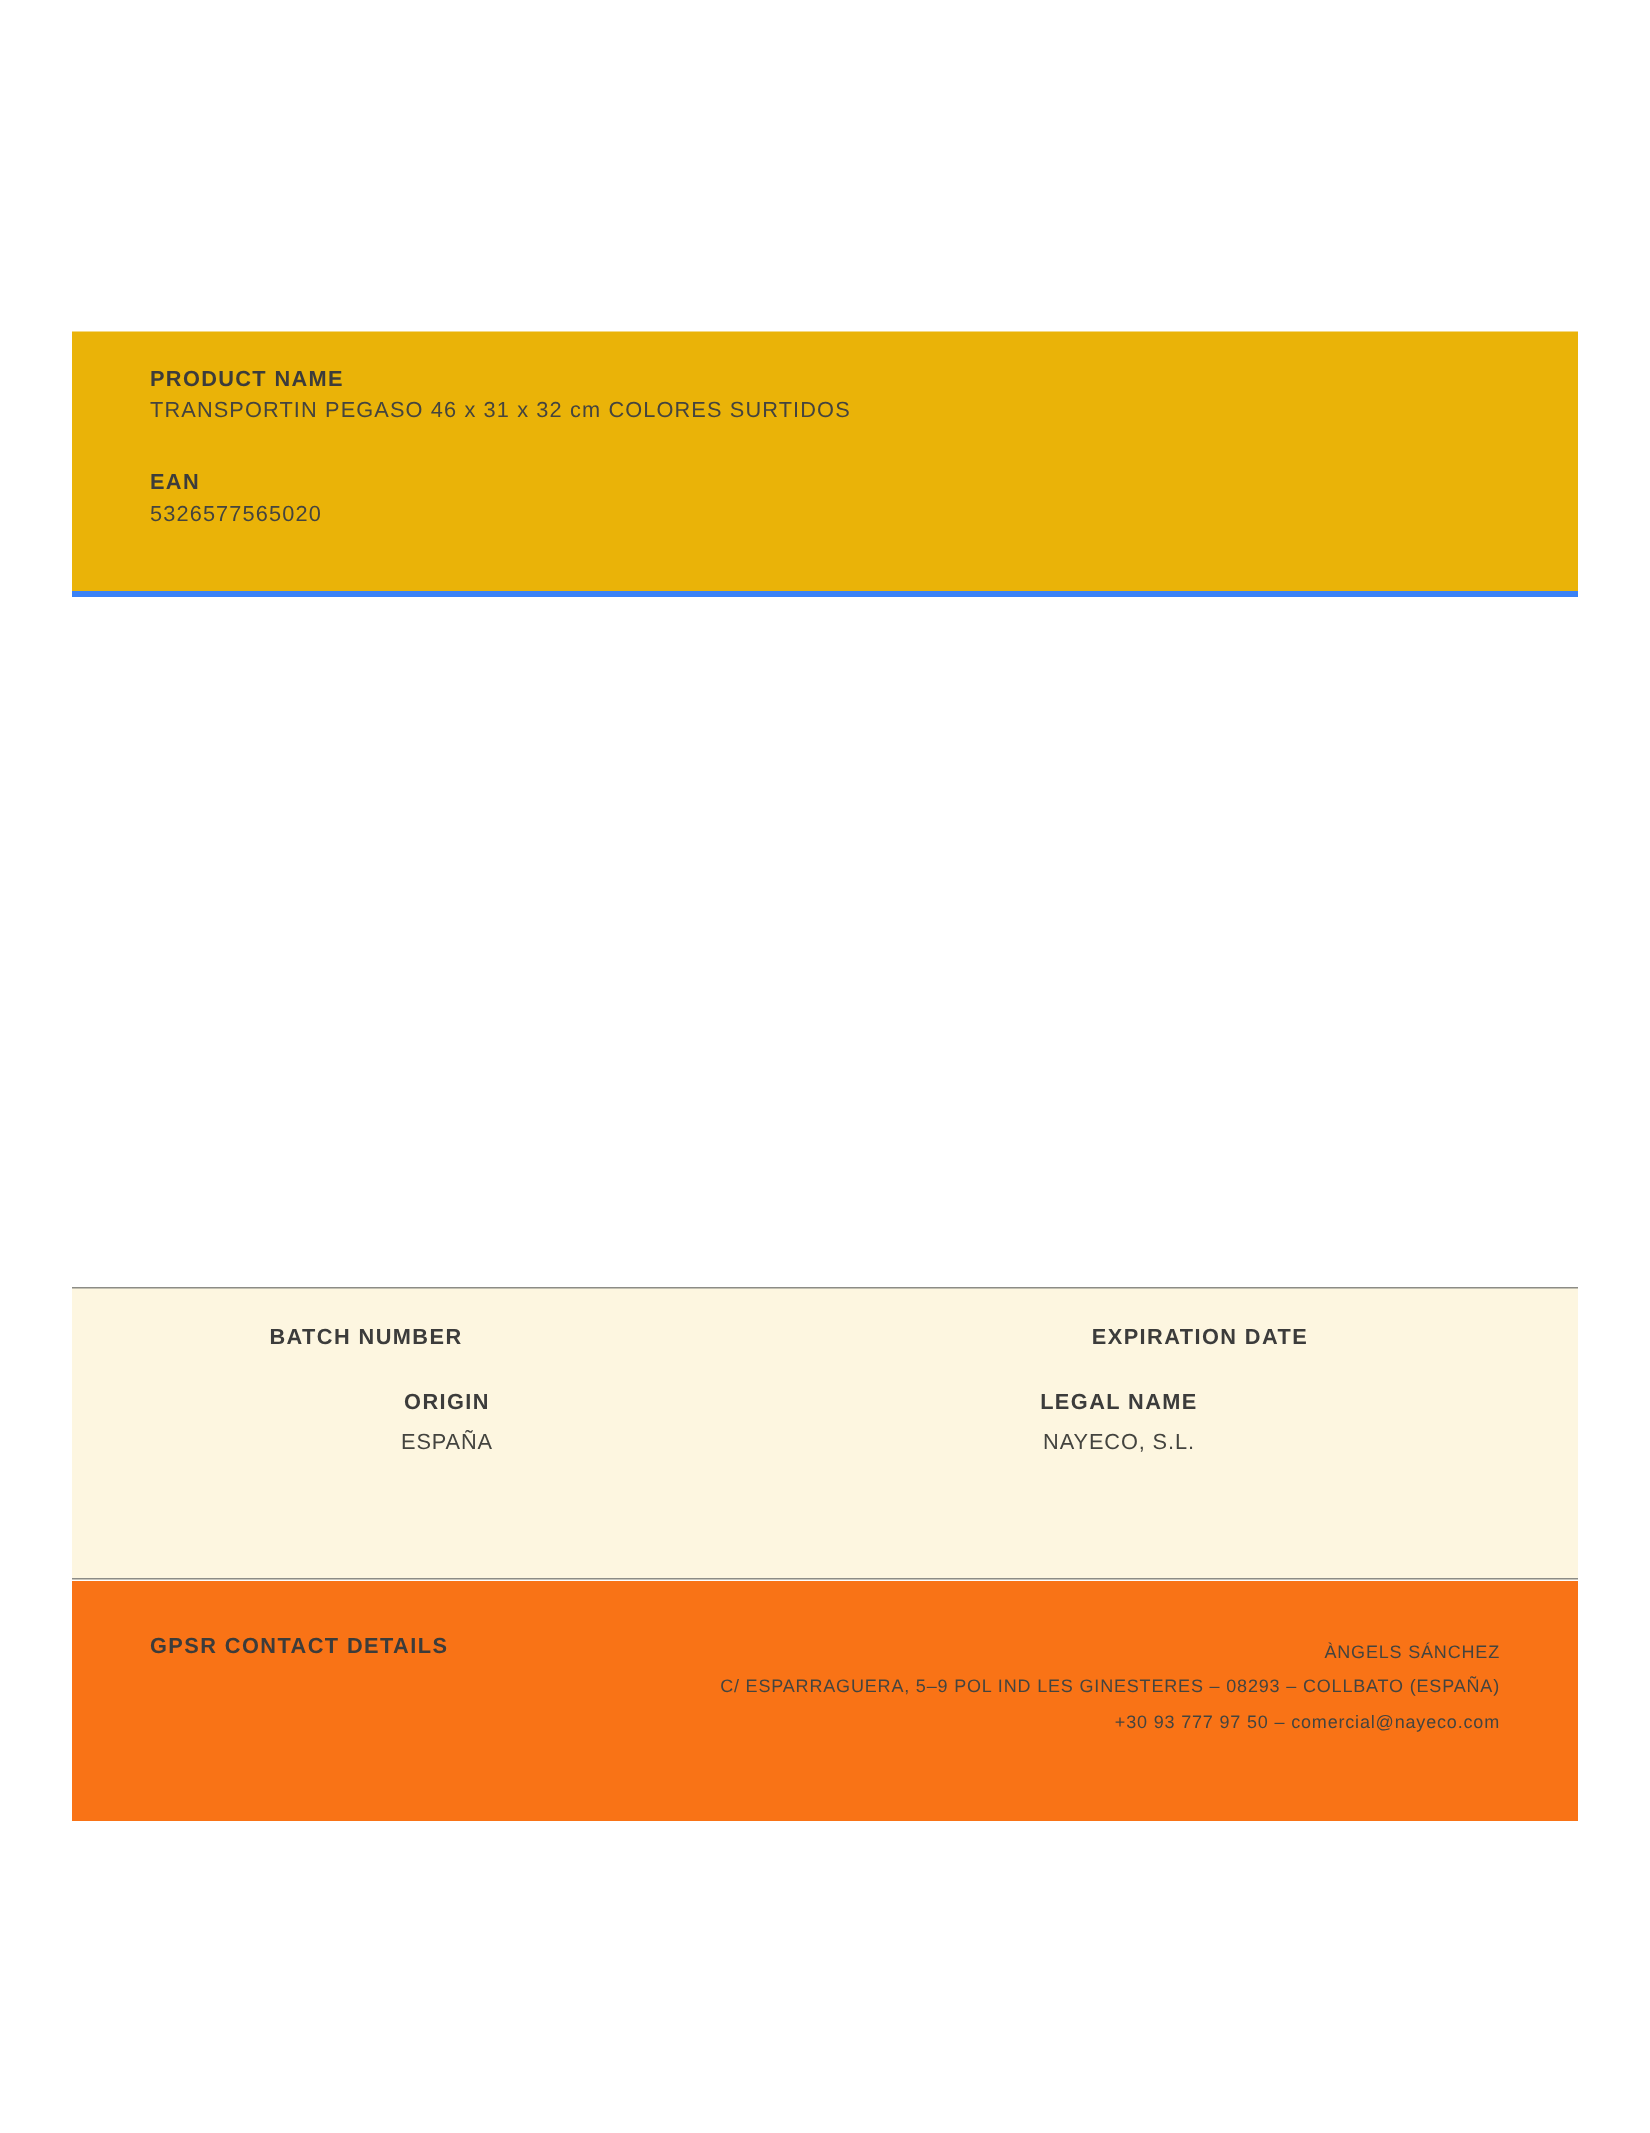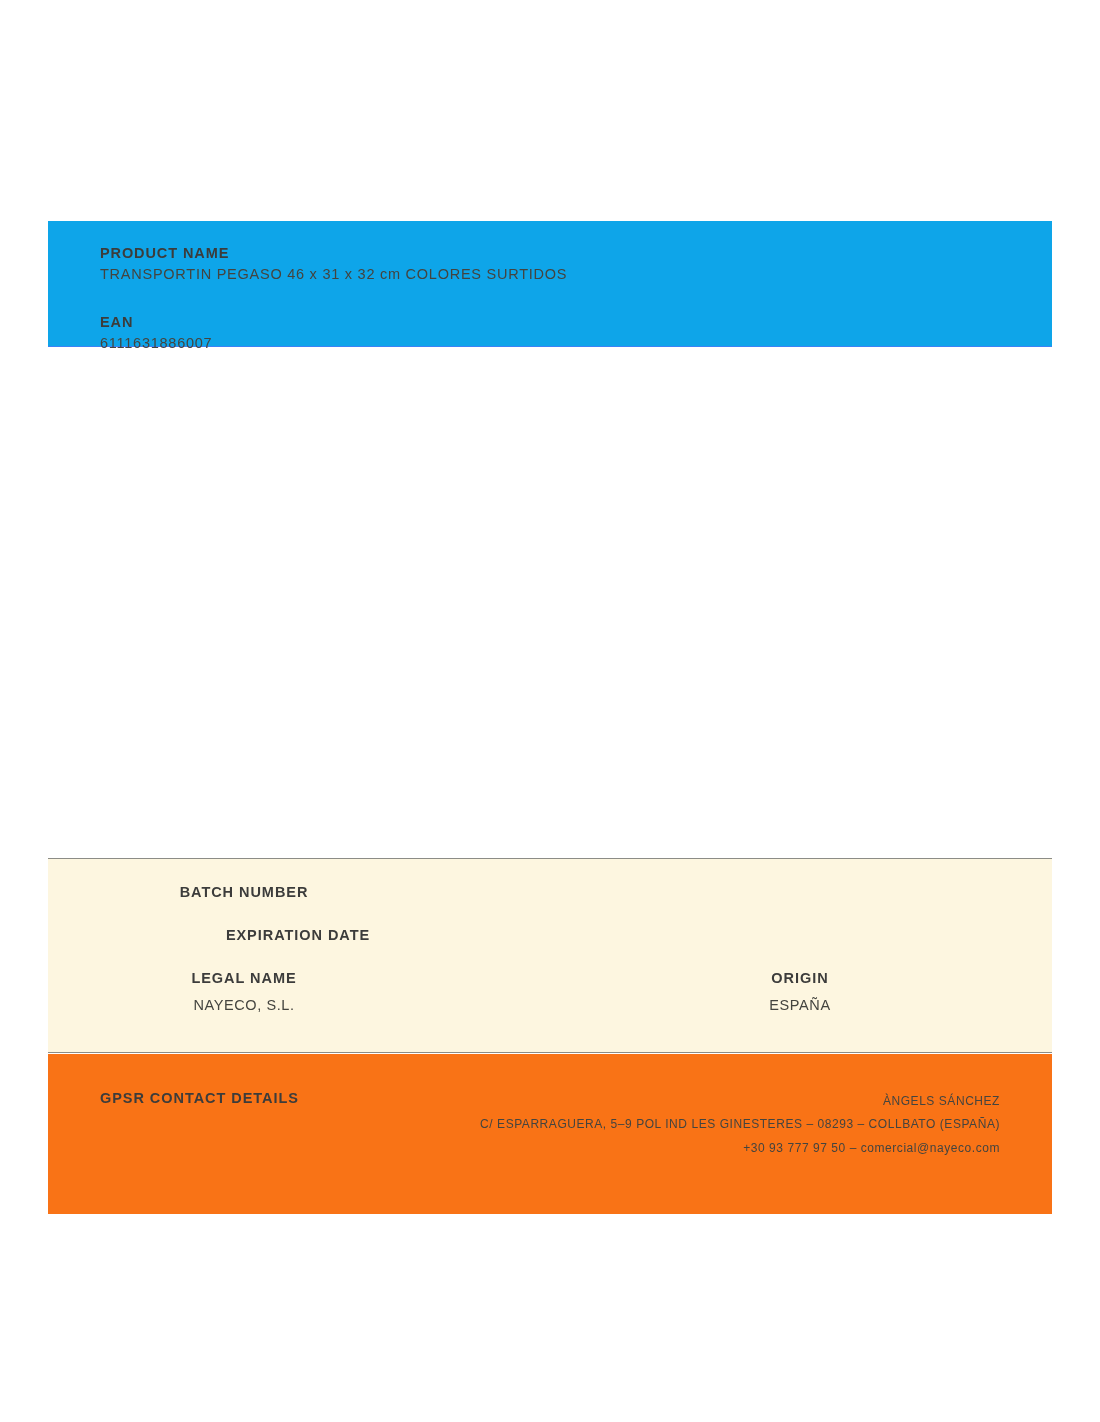--- a/index.html
+++ b/index.html
@@ -25,23 +25,23 @@
     height: 1422px;
     background: #ffffff;
   }
 
   
   .product-block {
     position: absolute;
     left: 48px;
     top: 221px;
     width: 1004px;
-    height: 126px;
-    background: #0ea5e9;
-    border-bottom: 1px solid #3b82f6;
+    height: 177px;
+    background: #eab308;
+    border-bottom: 4px solid #3b82f6;
   }
   .product-inner {
     padding: 24px 0 0 52px;
   }
   .field-label {
     font-size: 14.5px;
     font-weight: bold;
     letter-spacing: 0.9px;
     color: #3c3c3b;
     margin: 0;
@@ -79,21 +79,21 @@
     border-bottom: 1px solid #8c8c86;
   }
   .two-col {
     display: flex;
     width: 100%;
   }
   .col {
     width: 50%;
     text-align: center;
   }
-  .row-one { padding-top: 25px; flex-direction: column; }
+  .row-one { padding-top: 25px; }
   .cell-label {
     font-size: 14.5px;
     font-weight: bold;
     letter-spacing: 0.95px;
     color: #3c3c3b;
   }
   .cell-value {
     font-size: 14.5px;
     letter-spacing: 0.6px;
     color: #44443f;
@@ -138,21 +138,21 @@
 
 <div class="sheet">
 
   <div class="product-block">
     <div class="product-inner">
       <div class="field-label">PRODUCT NAME</div>
       <div class="field-value">TRANSPORTIN PEGASO 46 x 31 x 32 cm COLORES SURTIDOS</div>
 
       <div class="gap-block">
         <div class="field-label">EAN</div>
-        <div class="field-value">6111631886007</div>
+        <div class="field-value">5326577565020</div>
       </div>
     </div>
   </div>
 
   <div class="middle-spacer"></div>
 
   <div class="batch-block">
     <div class="two-col row-one">
       <div class="col">
         <div class="col-left-inner">
@@ -163,29 +163,29 @@
       <div class="col">
         <div class="col-right-inner">
           <div class="cell-label">EXPIRATION DATE</div>
           <div class="cell-value"></div>
         </div>
       </div>
     </div>
 
     <div class="two-col">
       <div class="col">
+        <div class="col-right-inner">
+          <div class="cell-label">ORIGIN</div>
+          <div class="cell-value">ESPAÑA</div>
+        </div>
+      </div>
+      <div class="col">
         <div class="col-left-inner">
           <div class="cell-label">LEGAL NAME</div>
           <div class="cell-value">NAYECO, S.L.</div>
-        </div>
-      </div>
-      <div class="col">
-        <div class="col-right-inner">
-          <div class="cell-label">ORIGIN</div>
-          <div class="cell-value">ESPAÑA</div>
         </div>
       </div>
     </div>
   </div>
 
   <div class="gpsr-block">
     <div class="gpsr-label">GPSR CONTACT DETAILS</div>
     <div class="gpsr-lines">
       <div class="gpsr-line">ÀNGELS SÁNCHEZ</div>
       <div class="gpsr-line">C/ ESPARRAGUERA, 5–9 POL IND LES GINESTERES – 08293 – COLLBATO (ESPAÑA)</div>

